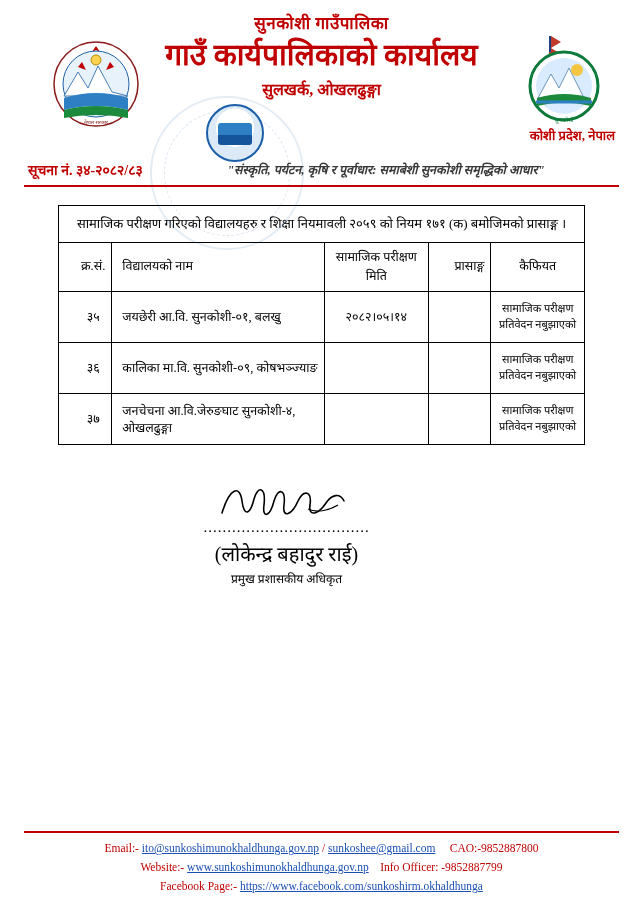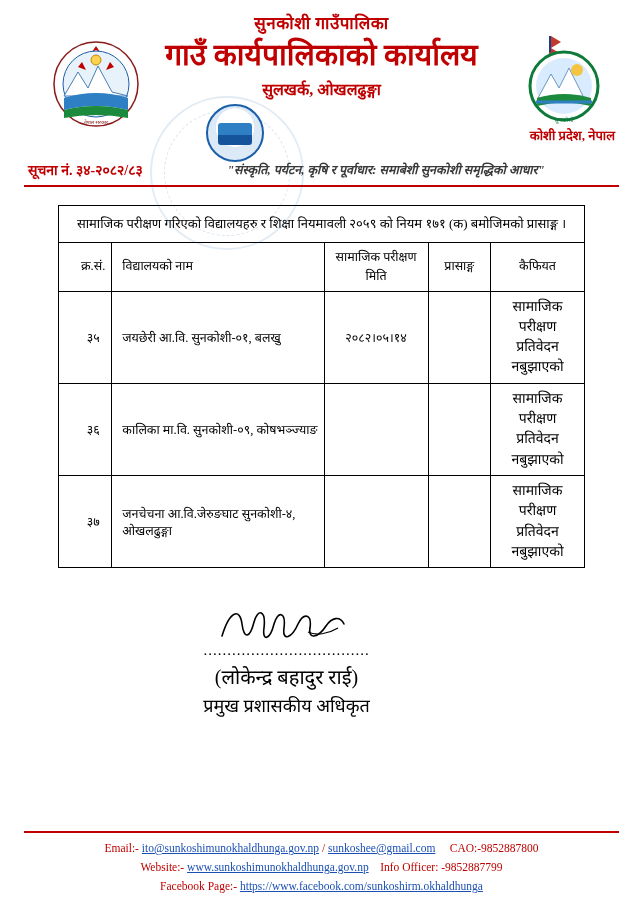--- a/index.html
+++ b/index.html
@@ -164,32 +164,32 @@
   .title-cell {
     text-align: center;
     font-size: 13px;
     line-height: 1.7;
     padding: 7px 16px;
     margin-left: 8px;
   }
   .col-sn     { width: 9%;  text-align: center; padding-left: 22px; }
   .col-name   { width: 41%; text-align: left; padding-left: 10px;}
   .col-date   { width: 20%; text-align: center; }
-  .col-pra    { width: 12%; text-align: center; }
+  .col-pra    { width: 12%; text-align: right; }
   .col-remark { width: 18%; text-align: center; }
   thead th {
     text-align: center;
     font-weight: normal;
     line-height: 1.5;
   }
   tbody td {
     height: 40px;
   }
   .remark-text {
-    font-size: 14px;
+    font-size: 11px;
     line-height: 1.45;
     display: block;
     text-align: center;
   }
 
   
   .sign-block {
     margin-top: 34px;
     text-align: center;
     padding-right: 70px;
@@ -205,21 +205,21 @@
     font-size: 15px;
     letter-spacing: 1px;
     color: #000;
     margin-top: -6px;
   }
   .sign-name {
     font-size: 20px;
     margin-top: 4px;
   }
   .sign-post {
-    font-size: 18px;
+    font-size: 12px;
     margin-top: 3px;
   }
 
   
   .footer {
     position: absolute;
     left: 0;
     right: 0;
     bottom: 14px;
     text-align: center;

